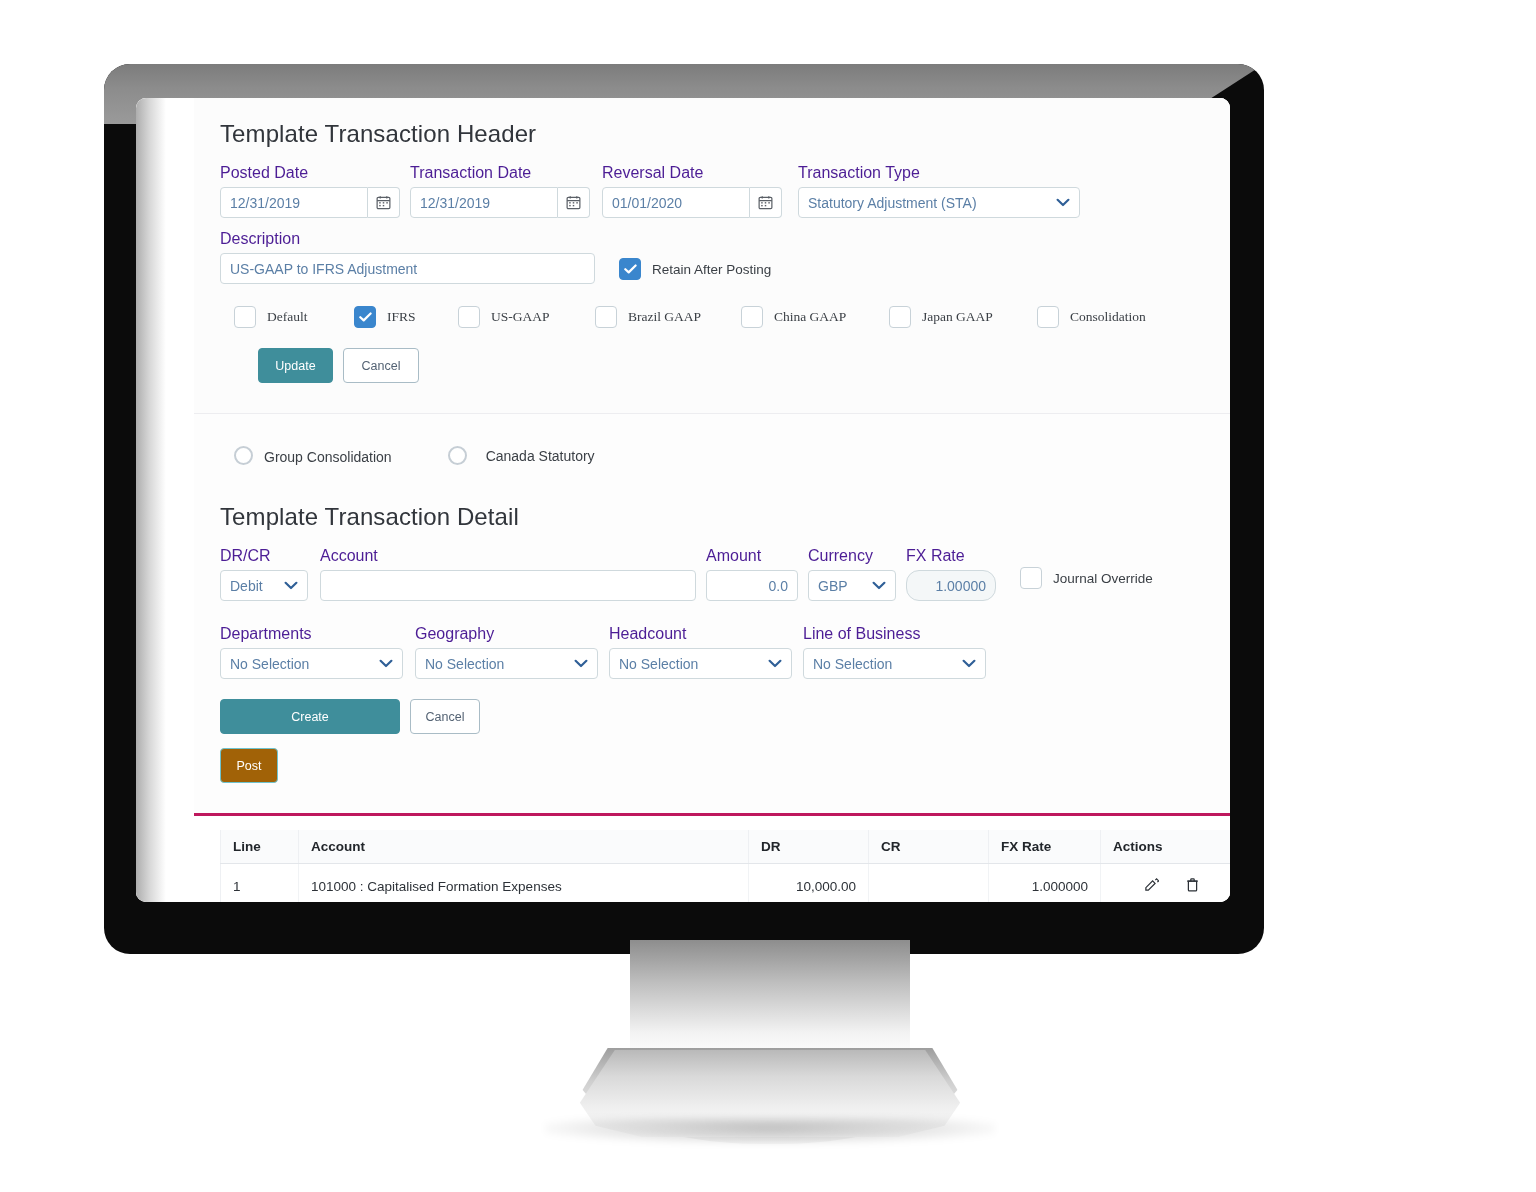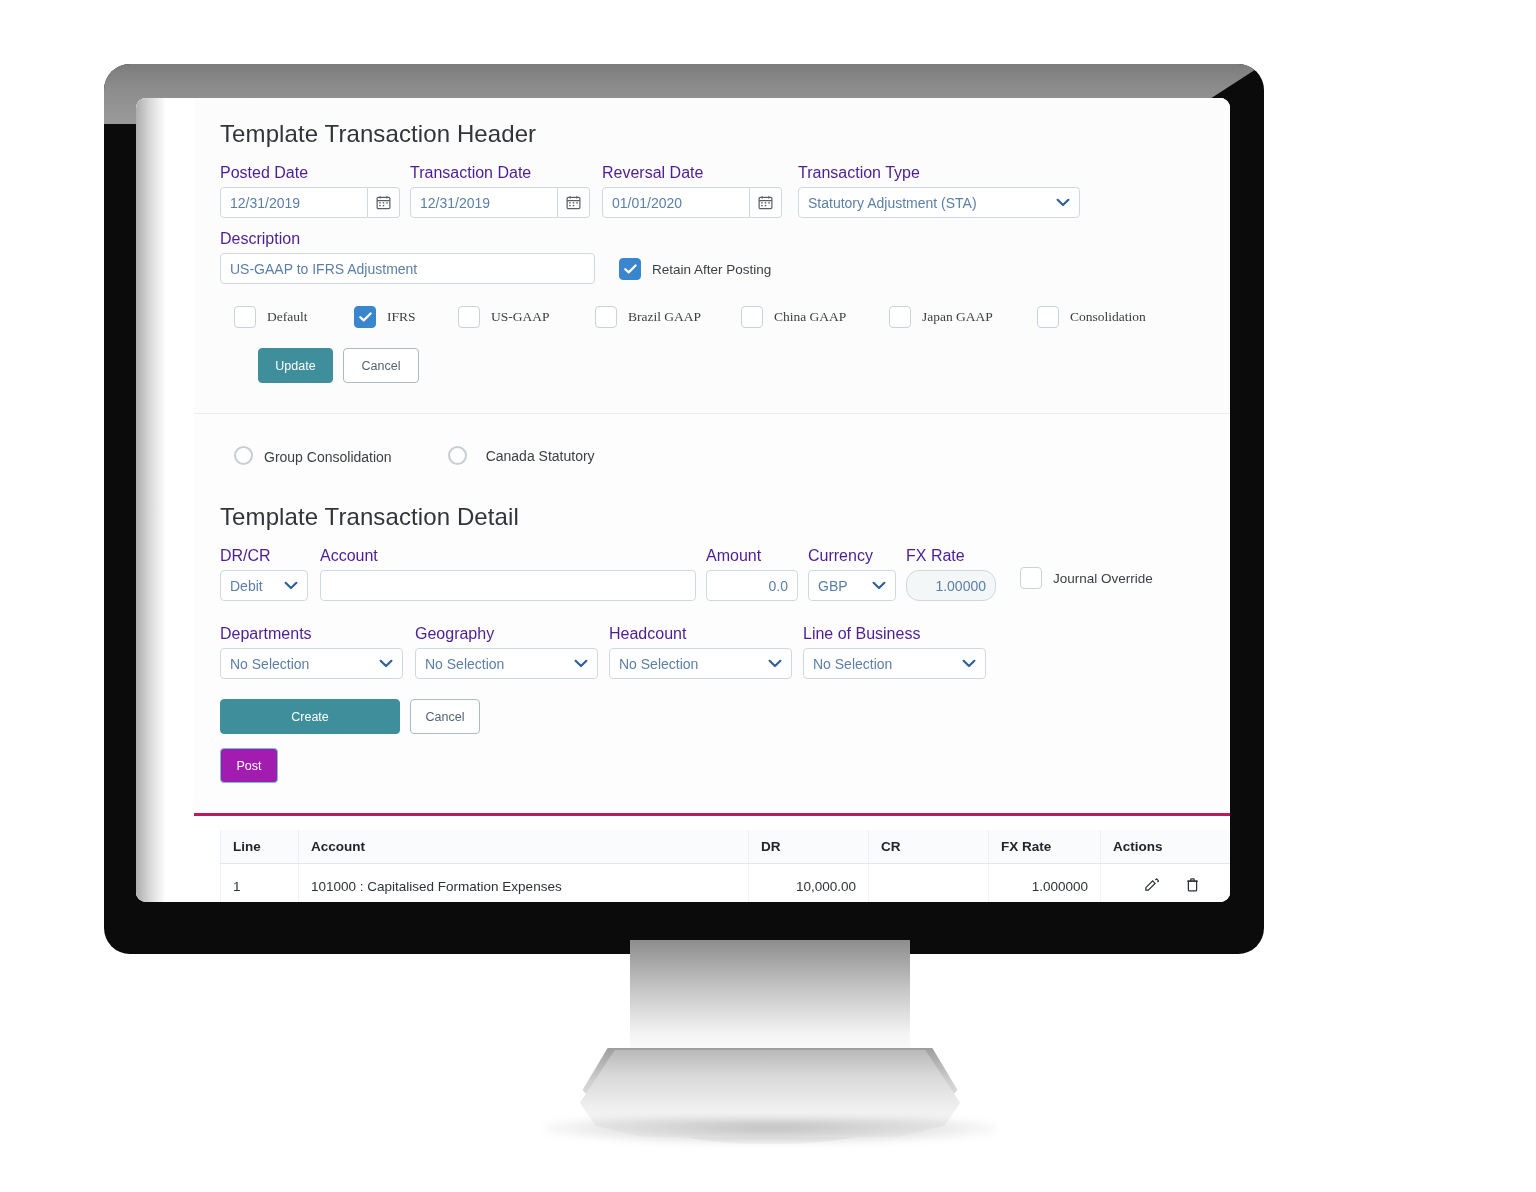--- a/index.html
+++ b/index.html
@@ -115,21 +115,21 @@
   .cb-group { display:flex; align-items:center; }
 
   
   .rd { width:19px; height:19px; border:2px solid #c6ced5; border-radius:50%; background:#fff; flex:none; cursor:pointer; }
   .rd-label { font-size:14px; color:#3a3f45; margin-left:11px; }
 
   
   .btn { font-size:12.5px; border-radius:4px; height:35px; display:inline-flex;
          align-items:center; justify-content:center; cursor:pointer; padding:0 18px; }
   .btn-primary { background:#3f8e9b; color:#fff; border:1px solid #3f8e9b; }
-  .btn-light   { background:#a21caf; color:#ffffff; border:1px solid #6ec3ce; }
+  .btn-light   { background:#a16207; color:#ffffff; border:1px solid #6ec3ce; }
   .btn-ghost   { background:#fff; color:#546374; border:1px solid #a9bcc6; }
 
   
   table.lines { border-collapse:collapse; width:1150px; font-size:13.5px; table-layout:fixed; }
   table.lines th {
     background:#fafbfc; color:#22262b; font-weight:bold; font-size:13.5px;
     padding:9px 12px; border-bottom:1px solid #e3e6ea; border-right:1px solid #eef0f3;
     text-align:left; white-space:nowrap;
   }
   table.lines td {

